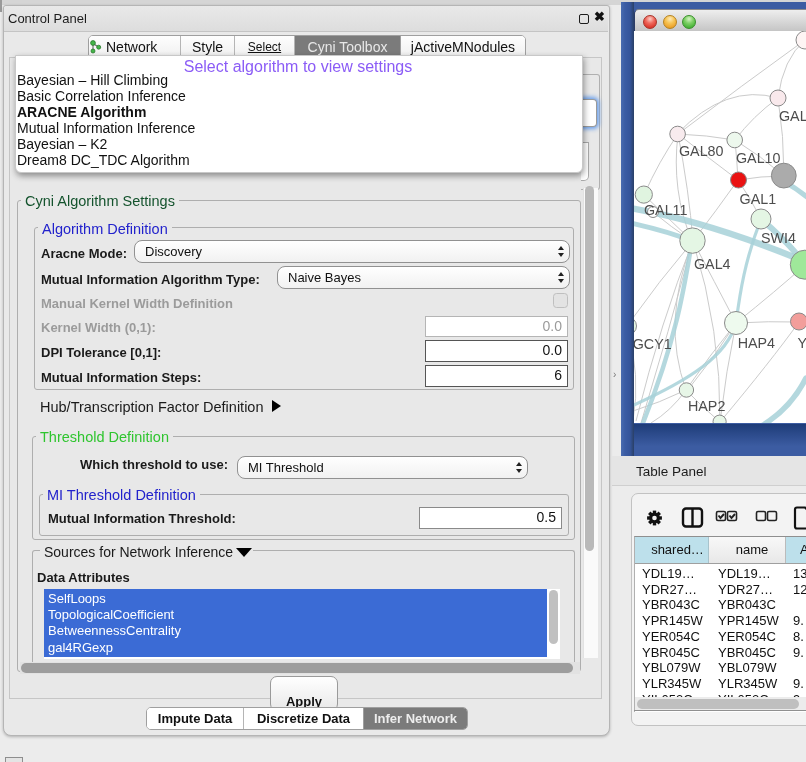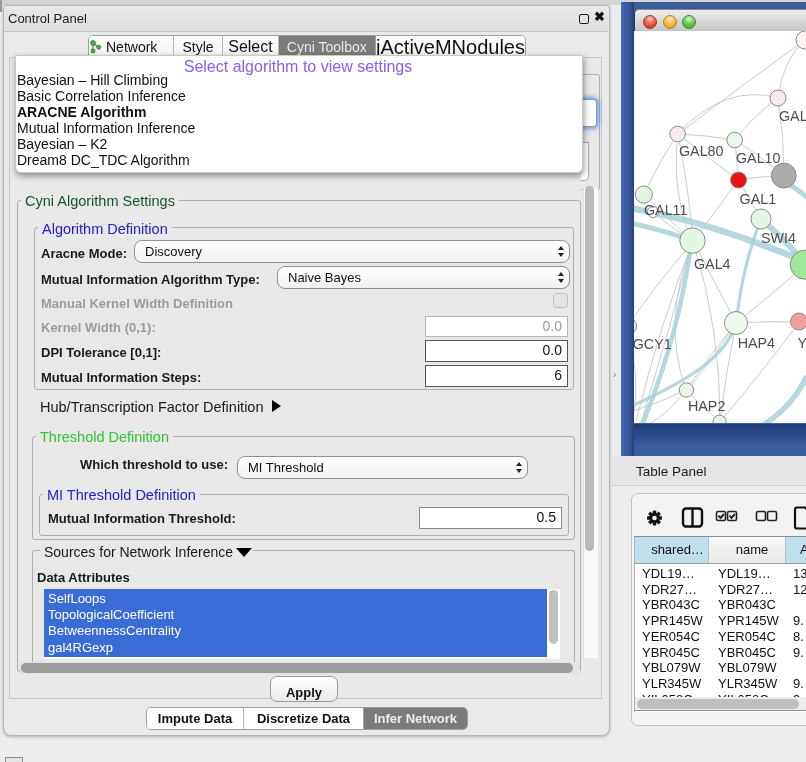--- a/index.html
+++ b/index.html
@@ -45,25 +45,25 @@
     <svg width="13" height="14" viewBox="0 0 13 14" style="margin-right:4px;">
       <line x1="4" y1="3.5" x2="9.5" y2="7" stroke="#666" stroke-width="1.1"></line>
       <line x1="4" y1="3.5" x2="4" y2="11" stroke="#666" stroke-width="1.1"></line>
       <circle cx="4" cy="3" r="2.4" fill="#44b549" stroke="#2c7a30" stroke-width="0.8"></circle>
       <circle cx="9.7" cy="7.2" r="2" fill="#44b549" stroke="#2c7a30" stroke-width="0.8"></circle>
       <circle cx="4" cy="11" r="2" fill="#44b549" stroke="#2c7a30" stroke-width="0.8"></circle>
     </svg>Network</div>
   <div style="width:53px;background:linear-gradient(#fefefe,#efefef);border-right:1px solid #b5b5b5;
        display:flex;align-items:center;justify-content:center;font-size:14px;color:#111;">Style</div>
   <div style="width:59px;background:linear-gradient(#fefefe,#efefef);border-right:1px solid #b5b5b5;
-       display:flex;align-items:center;justify-content:center;font-size:16px;color:#111;">Select</div>
+       display:flex;align-items:center;justify-content:center;font-size:12px;color:#111;text-decoration:underline;">Select</div>
   <div style="width:105px;background:#7b7b7b;border-right:1px solid #9f9f9f;
        display:flex;align-items:center;justify-content:center;font-size:14px;color:#e8e8e8;">Cyni Toolbox</div>
   <div style="flex:1;background:linear-gradient(#fefefe,#efefef);
-       display:flex;align-items:center;justify-content:center;font-size:20px;color:#111;">jActiveMNodules</div>
+       display:flex;align-items:center;justify-content:center;font-size:14px;color:#111;">jActiveMNodules</div>
 </div>
 
 <div class="abs" style="left:9px;top:57px;width:591px;height:640px;border:1px solid #c6c6c6;background:#e8e8e8;"></div>
 
 <div class="abs" style="left:581px;top:74px;width:18px;height:114px;border-top:1px solid #b0b0b0;
      border-right:1px solid #b0b0b0;border-bottom:1px solid #b0b0b0;border-radius:0 3px 3px 0;"></div>
 <div class="abs" style="left:581px;top:99px;width:15px;height:26px;background:#fff;border:1px solid #9a9a9a;
      border-left:none;border-radius:0 4px 4px 0;box-shadow:0 0 4px 2px rgba(90,150,235,.9);"></div>
 <div class="abs" style="left:581px;top:142px;width:7px;height:37px;background:#fff;border:1px solid #aaa;
      border-left:none;border-radius:0 0 5px 0;"></div>
@@ -129,21 +129,21 @@
 <div class="abs" style="left:44px;top:589px;width:516px;height:70px;background:#fff;"></div>
 <div class="abs" style="left:44px;top:589px;width:503px;height:68px;background:#3b6bd5;"></div>
 <div class="abs" style="left:48px;top:591px;width:490px;font-size:13px;color:#fff;line-height:16.2px;">
   SelfLoops<br>TopologicalCoefficient<br>BetweennessCentrality<br>gal4RGexp</div>
 <div class="abs" style="left:549px;top:590px;width:9px;height:54px;background:#c0c0c0;border-radius:5px;"></div>
 
 <div class="abs" style="left:20px;top:662px;width:560px;height:12px;background:#e2e2e2;"></div>
 <div class="abs" style="left:21px;top:663px;width:552px;height:10px;background:#9d9d9d;border-radius:5px;"></div>
 
 <div class="abs" style="left:270px;top:676px;width:66px;height:16px;background:linear-gradient(#ffffff,#e9e9e9);
-     border:1px solid #9a9a9a;border-radius:7px;text-align:center;font-size:13px;font-weight:bold;color:#111;padding-top:8px;">Apply</div>
+     border:1px solid #9a9a9a;border-radius:7px;text-align:center;font-size:13px;font-weight:bold;color:#111;padding-top:17px;">Apply</div>
 
 <div class="abs" style="left:146px;top:707px;width:320px;height:21px;display:flex;
      border:1px solid #9f9f9f;border-radius:5px;overflow:hidden;background:#fff;">
   <div style="width:96px;display:flex;align-items:center;justify-content:center;
        font-size:13px;font-weight:bold;color:#111;border-right:1px solid #b5b5b5;background:#fff;">Impute Data</div>
   <div style="width:119px;display:flex;align-items:center;justify-content:center;
        font-size:13px;font-weight:bold;color:#111;border-right:1px solid #9f9f9f;background:#fff;">Discretize Data</div>
   <div style="flex:1;display:flex;align-items:center;justify-content:center;
        font-size:13px;font-weight:bold;color:#ededed;background:#7b7b7b;">Infer Network</div>
 </div>

